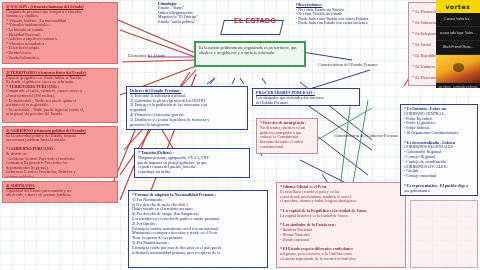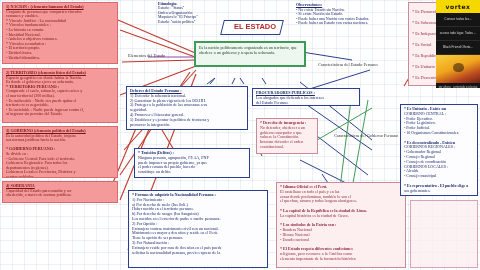--- a/index.html
+++ b/index.html
@@ -138,21 +138,21 @@
   <div class="box" style="left:296px;top:3px;width:110px;height:30px;line-height:4.6px;font-size:4px;color:#1b2a66;">
     <span class="t b u">Observaciones:</span>
     <span class="t">- No existe Estado sin Nación.</span>
     <span class="t">- Si existe Nación sin Estado.</span>
     <span class="t">- Puede haber una Nación con varios Estados.</span>
     <span class="t">- Puede haber un Estado con varias naciones.</span>
   </div>
 
   <div style="position:absolute;left:222px;top:20px;width:58px;height:13px;
               border:1px solid #2b3f8f;transform:skewX(-14deg);background:#fff;"></div>
-  <div class="titlebox b" style="left:229px;top:22px;width:52px;height:11px;font-size:7.5px;text-align:center;
+  <div class="titlebox b" style="left:229px;top:16px;width:52px;height:11px;font-size:7.5px;text-align:center;
               font-family:'Liberation Sans',sans-serif;">EL ESTADO</div>
 
   <div class="box green" style="left:194px;top:41px;width:112px;height:26px;padding:2px 3px;
               line-height:5px;font-size:4.2px;color:#14431f;">
     <span>Es la nación políticamente organizada en un territorio, que obedece a un gobierno y respeta la soberanía.</span>
   </div>
 
   <div class="lbl" style="left:128px;top:53px;font-size:4.3px;color:#333;">Elementos del Estado</div>
 
   <div class="lbl" style="left:318px;top:62px;font-size:4.3px;color:#333;">Características del Estado Peruano</div>

